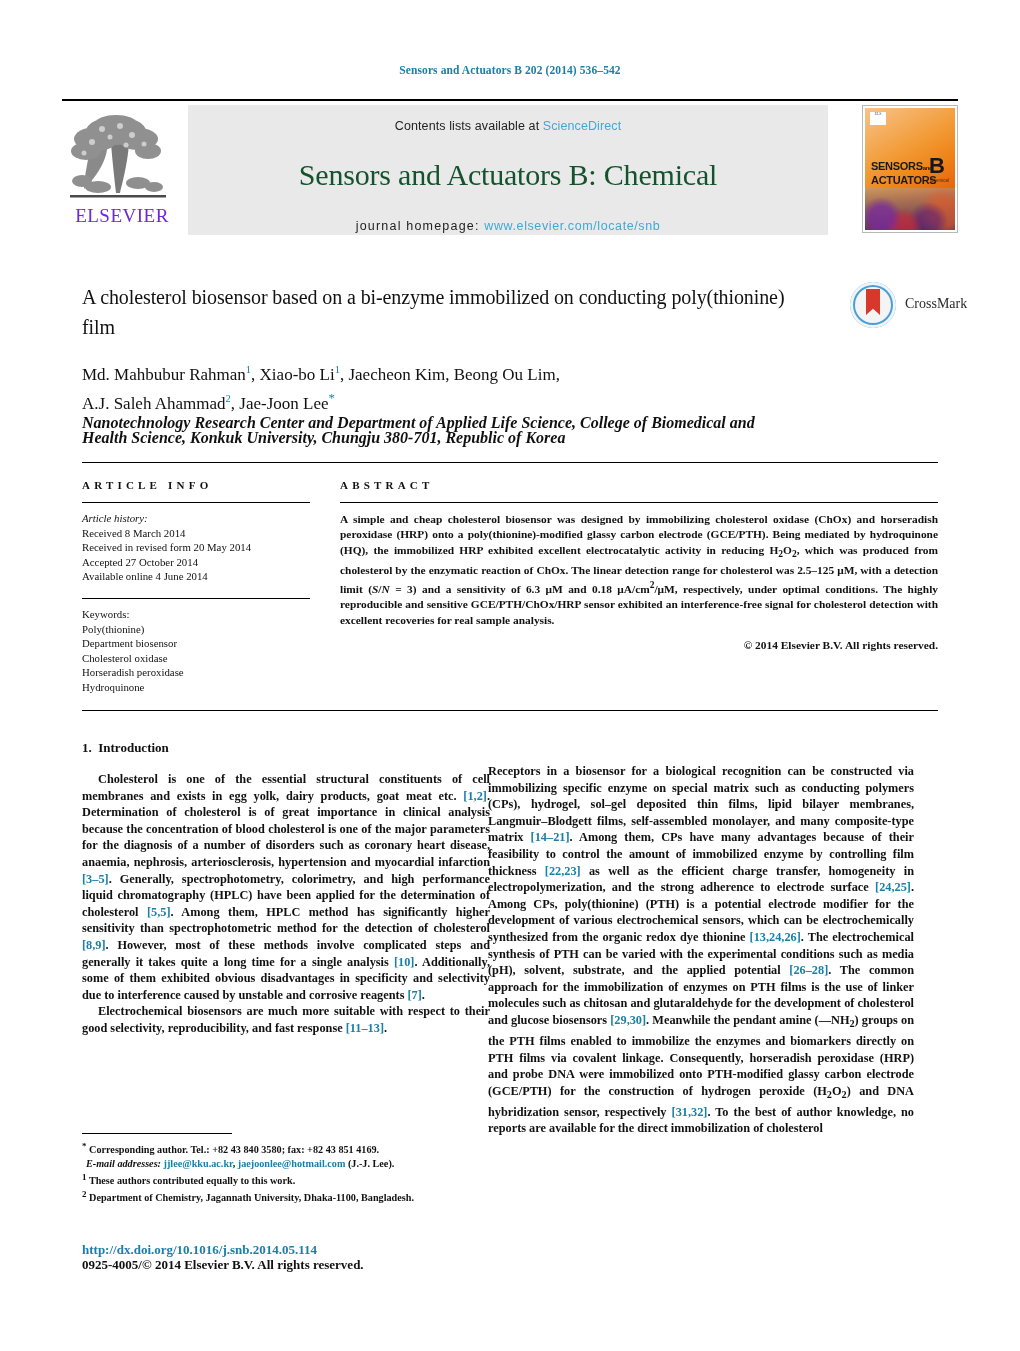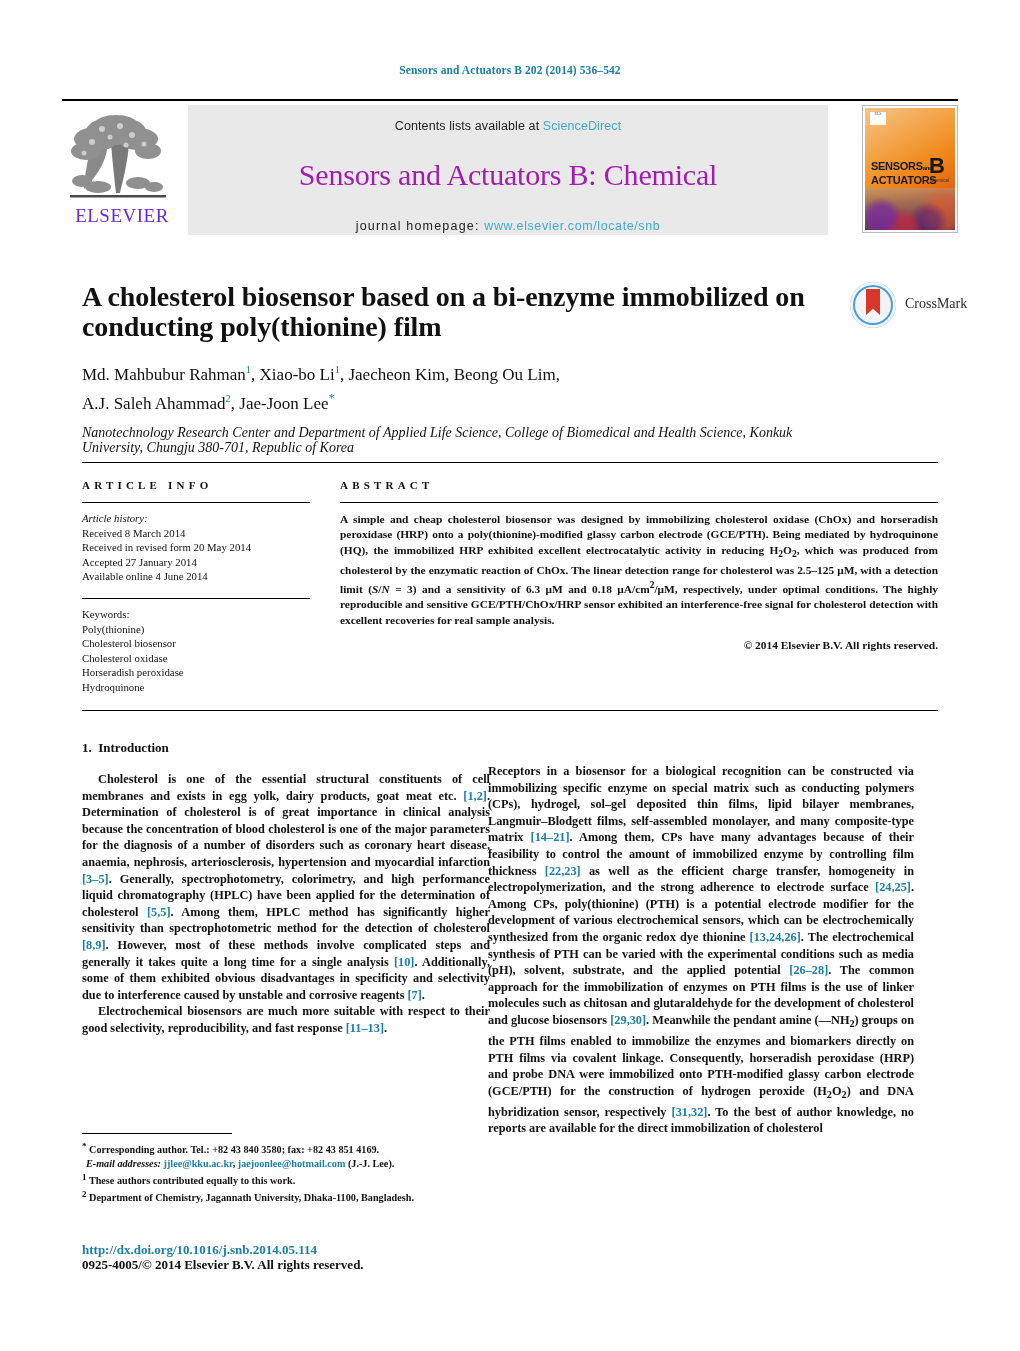--- a/index.html
+++ b/index.html
@@ -87,21 +87,21 @@
     color: #222;
     padding-top: 14px;
     letter-spacing: 0.1px;
   }
   .contents-line .sd {
     color: #3fa9d4;
   }
   .journal-title {
     font-family: "Liberation Serif", serif;
     font-size: 30px;
-    color: #a21caf;
+    color: #14532d;
     margin-top: 25px;
     letter-spacing: -0.2px;
   }
   .homepage-line {
     font-family: "Liberation Sans", sans-serif;
     font-size: 12.5px;
     color: #222;
     margin-top: 27px;
     letter-spacing: 1.2px;
   }
@@ -185,24 +185,24 @@
 
   
   .title-block {
     position: absolute;
     top: 282px;
     left: 82px;
     width: 730px;
   }
   .art-title {
     font-family: "Liberation Serif", serif;
-    font-size: 28px;
+    font-size: 20px;
     line-height: 30px;
     color: #111;
-    font-weight: bold;
+    font-weight: normal;
     margin: 0;
     letter-spacing: -0.1px;
   }
   .authors {
     margin-top: 16px;
     font-family: "Liberation Serif", serif;
     font-size: 17px;
     line-height: 24px;
     color: #111;
   }
@@ -210,25 +210,24 @@
     font-size: 10.5px;
     color: #1a7fa8;
     vertical-align: super;
   }
   .authors .star {
     color: #1a7fa8;
     font-size: 13px;
     vertical-align: super;
   }
   .affiliation {
-    margin-top: 10px;
     font-family: "Liberation Serif", serif;
     font-style: italic;
-    font-weight: normal;
-    font-size: 14px;
+    font-weight: bold;
+    font-size: 16px;
     line-height: 14.5px;
     color: #111;
     width: 720px;
   }
 
   
   .crossmark {
     position: absolute;
     top: 282px;
     right: 62px;
@@ -513,28 +512,28 @@
 
   <div class="rule-top"></div>
 
   <div class="col-info">
     <div class="sec-head">ARTICLE INFO</div>
     <div class="hr-strong"></div>
     <div class="info-body">
       <span class="lbl">Article history:</span><br>
       <span>Received 8 March 2014</span><br>
       <span>Received in revised form 20 May 2014</span><br>
-      <span>Accepted 27 January 2014</span><br>
+      <span>Accepted 27 October 2014</span><br>
       <span>Available online 4 June 2014</span>
     </div>
     <div class="hr-thin"></div>
     <div class="kw-body">
       <span class="lbl">Keywords:</span><br>
       <span>Poly(thionine)</span><br>
-      <span>Cholesterol biosensor</span><br>
+      <span>Department biosensor</span><br>
       <span>Cholesterol oxidase</span><br>
       <span>Horseradish peroxidase</span><br>
       <span>Hydroquinone</span>
     </div>
   </div>
 
   <div class="col-abstract">
     <div class="sec-head">ABSTRACT</div>
     <div class="hr-strong"></div>
     <div class="abstract-body">

